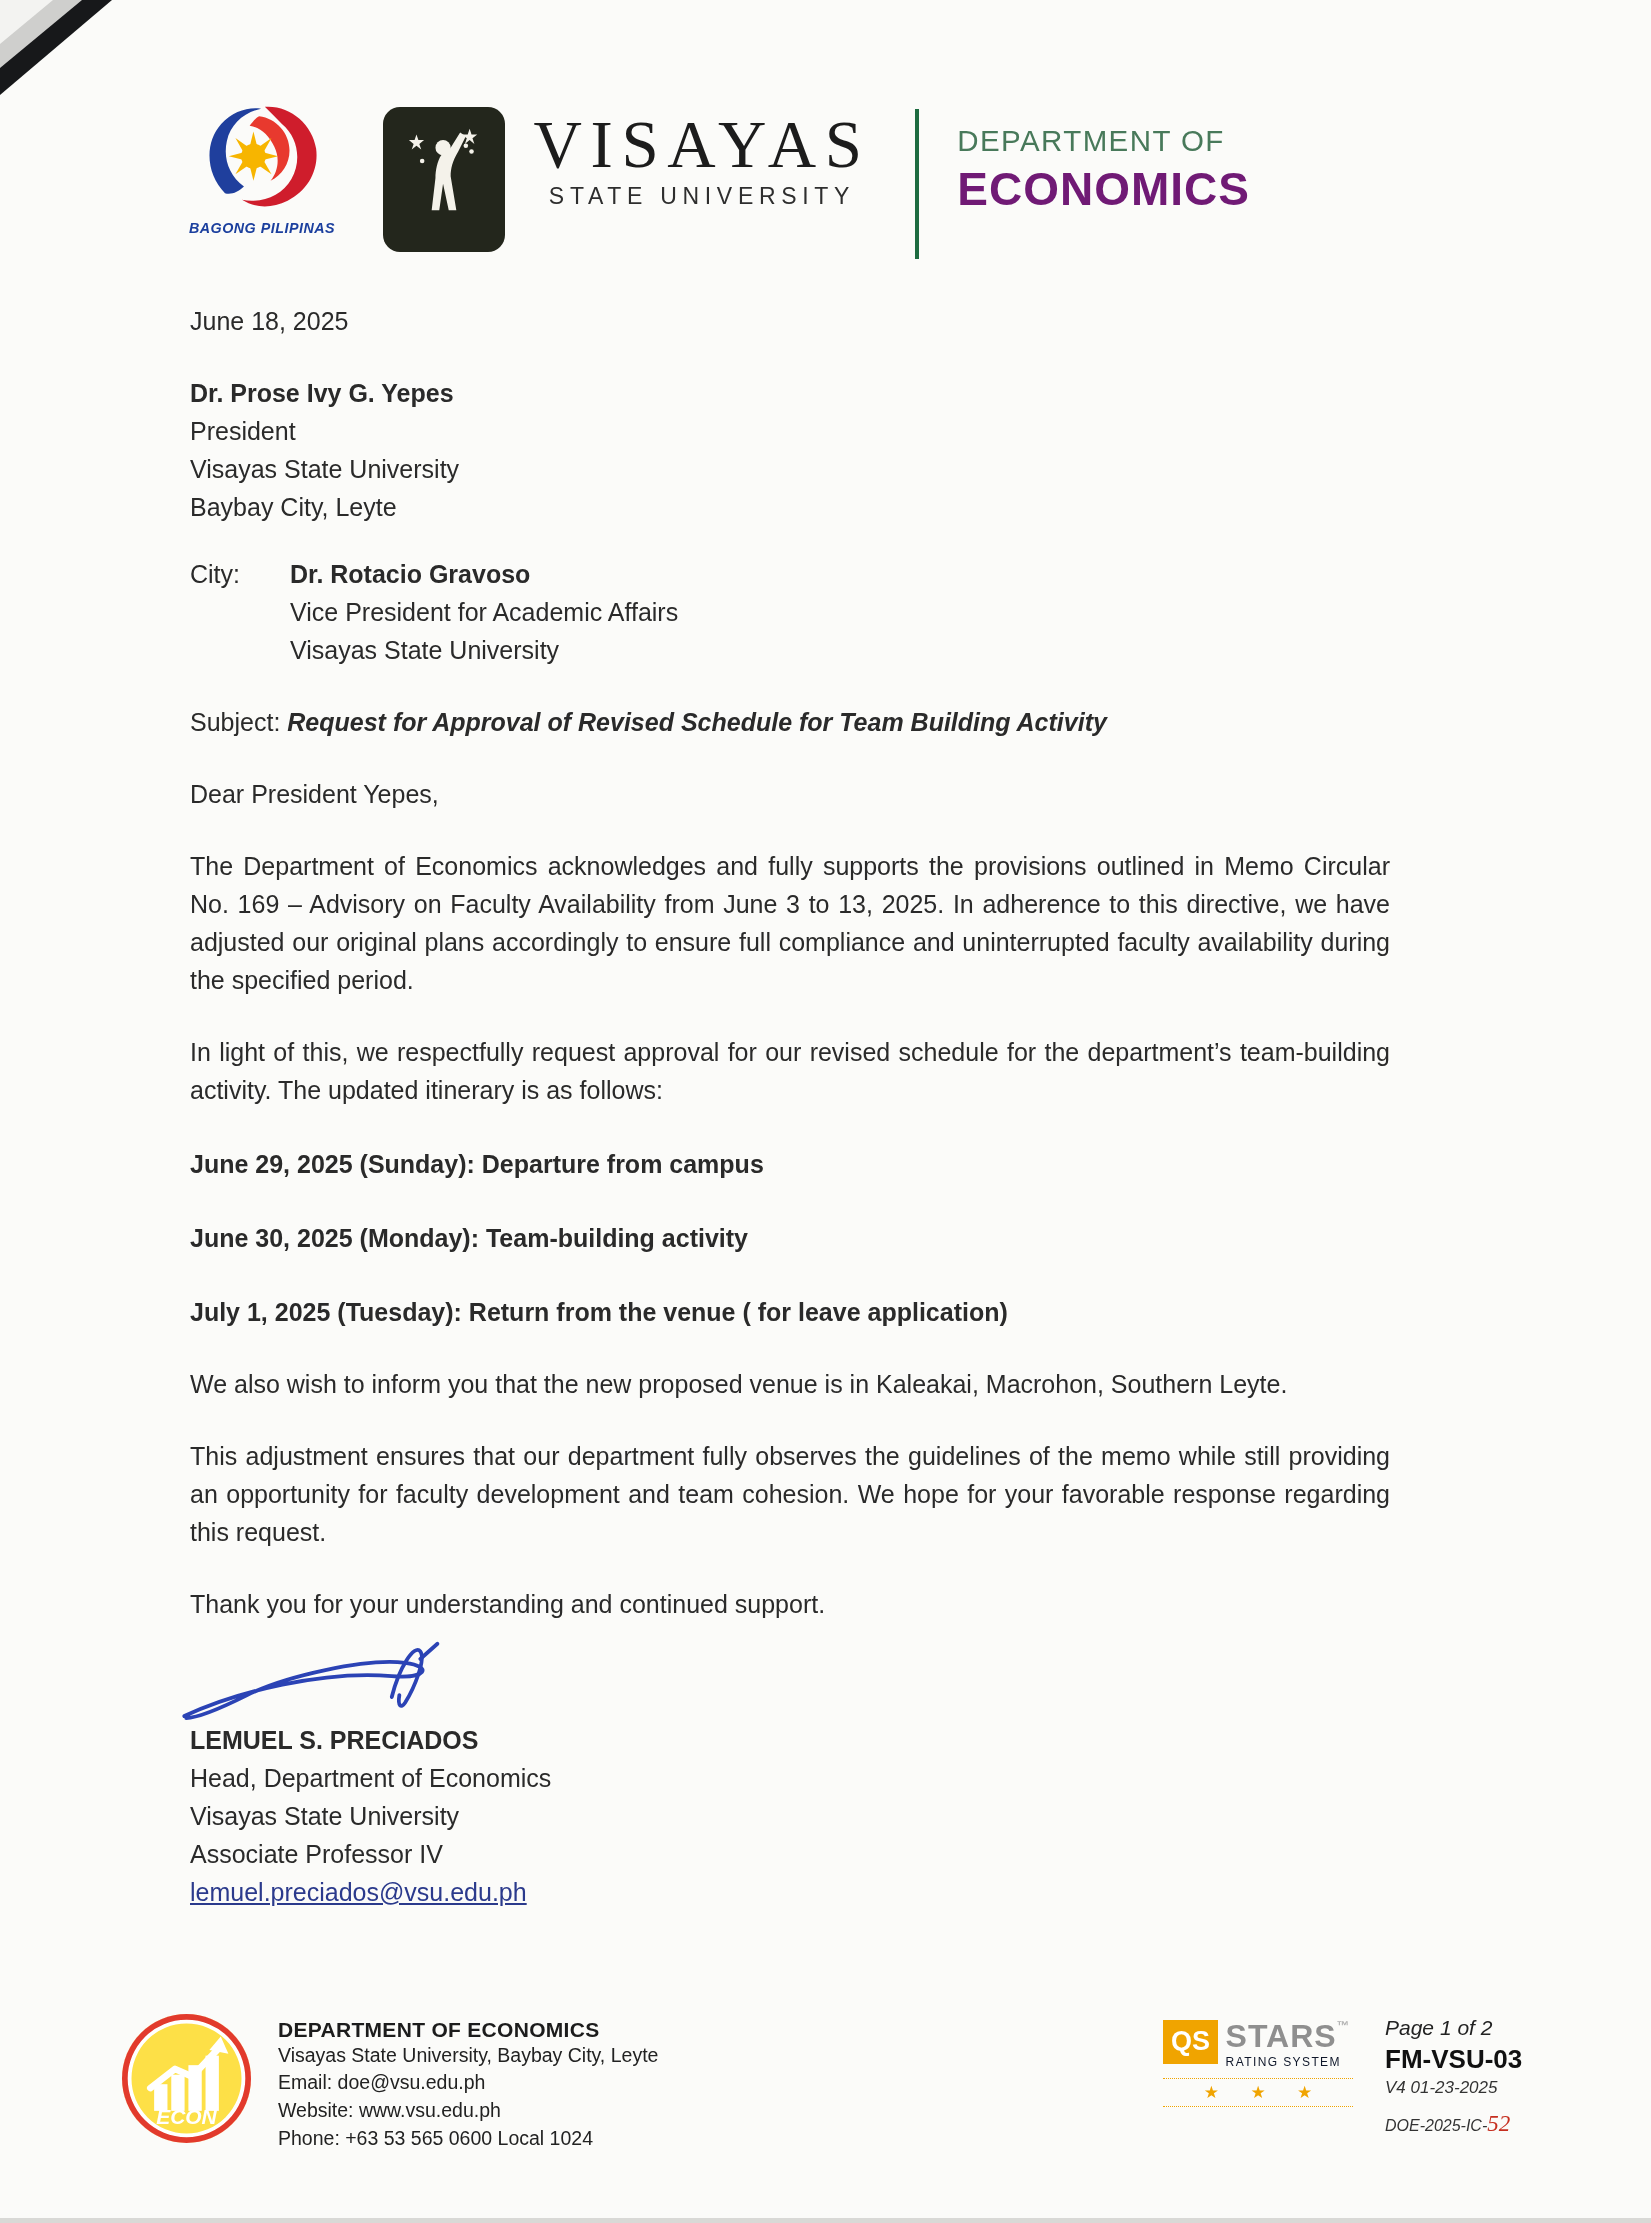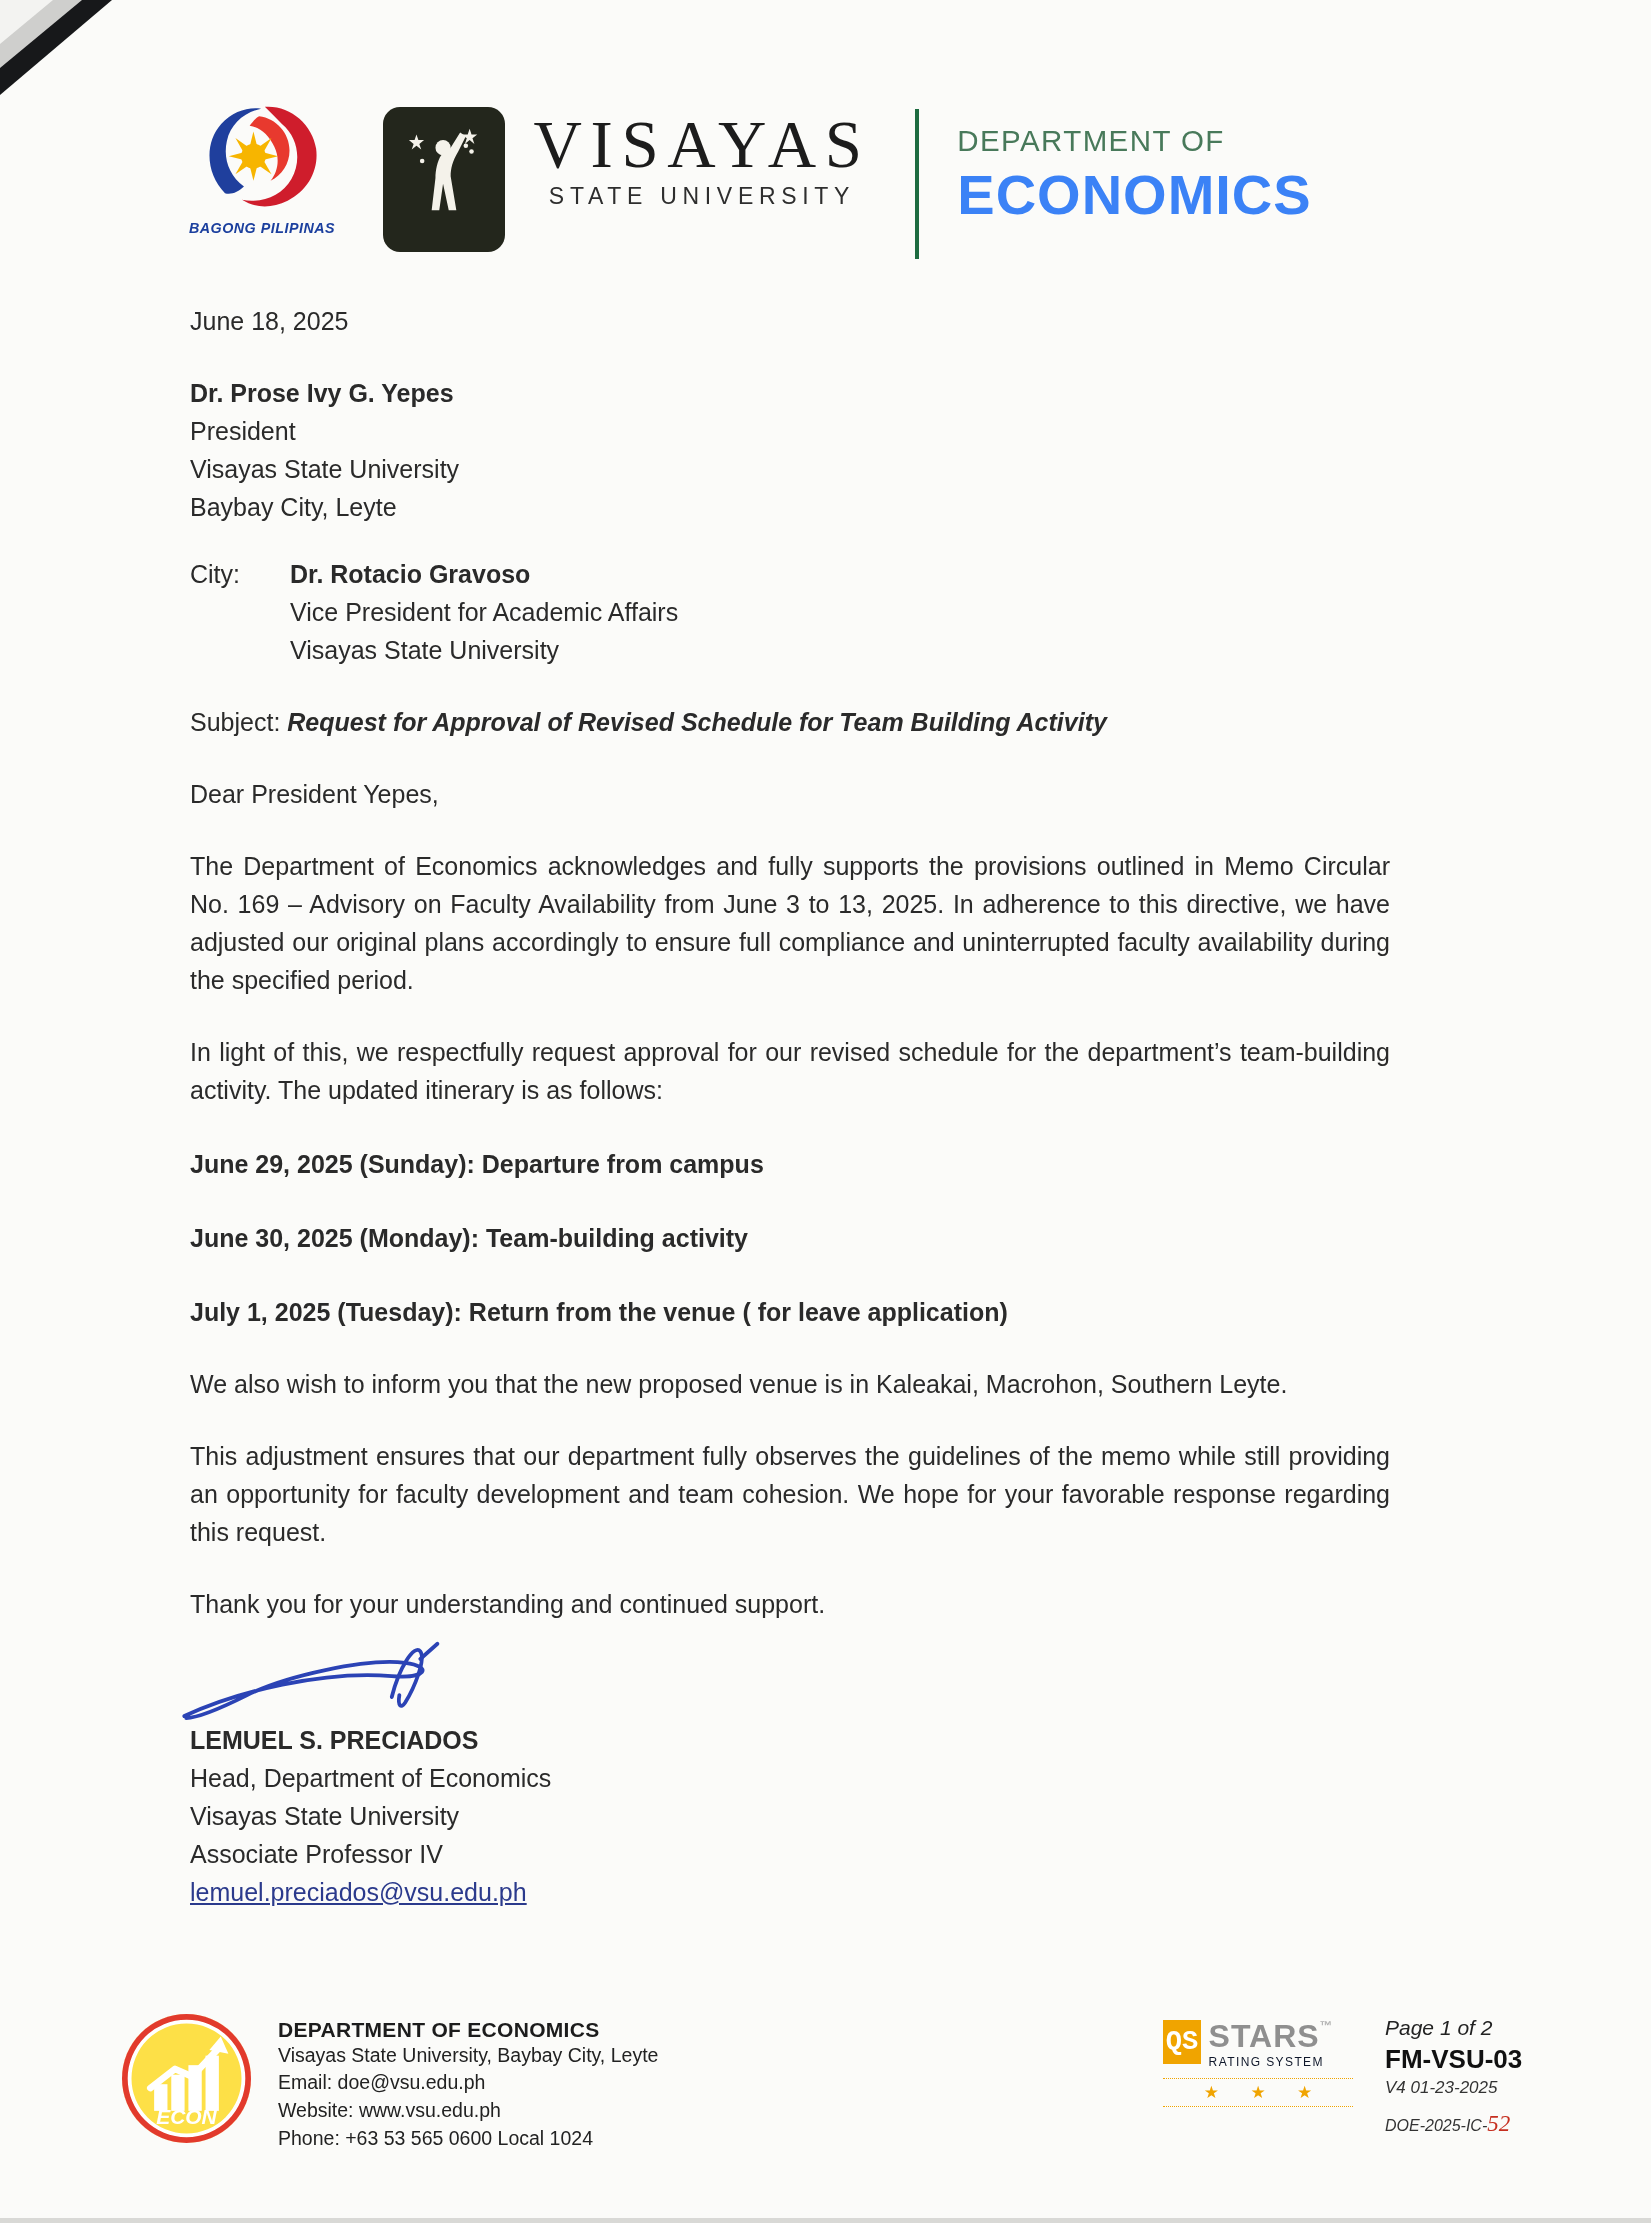--- a/index.html
+++ b/index.html
@@ -30,21 +30,21 @@
   .bp-logo-wrap{ width:162px; text-align:center; }
   .bp-caption{ font-size:14.3px; font-weight:bold; font-style:italic; color:#1b3f9e; letter-spacing:0.5px; margin-top:1.9px;text-align:center; }
   .vsu-mark{ width:122px; height:145px; background:#23261c; border-radius:17px; margin-left:40px; margin-top:3.8px;
     display:flex; align-items:center; justify-content:center; }
   .vsu-word{ margin-left:28.5px; margin-top:5.7px; }
   .vsu-word .big{ font-family:"Liberation Serif", serif; font-size:67px; letter-spacing:8.6px; color:#1c1c1c; line-height:1.05; }
   .vsu-word .small{ font-size:23px; letter-spacing:5.7px; color:#2e2e2e; text-align:center; margin-top:3.8px; }
   .hdr-divider{ width:4.8px; height:150px; background:#1d6b40; margin:5.7px 0 0 44px; }
   .dept-block{ margin-left:38px; margin-top:21px; }
   .dept-line1{ font-size:29.5px; color:#48795a; letter-spacing:1.4px; }
-  .dept-line2{ font-size:56px; font-weight:bold; color:#3b82f6; letter-spacing:1px; margin-top:3.8px; }
+  .dept-line2{ font-size:46px; font-weight:bold; color:#701a75; letter-spacing:1px; margin-top:3.8px; }
 
   
   .letter { position:absolute; top:285px; left:190px; width:1200px;
     font-size:25px; line-height:38px; color:#2a2a2a; }
   .letter p { margin:0; }
   .block-gap { margin-top:34px !important; }
   .justify { text-align:justify; }
   .bold { font-weight:bold; }
   .bolditalic { font-weight:bold; font-style:italic; }
   .thru-row{ display:flex; margin-top:34px; }
@@ -61,21 +61,21 @@
   .footer{ position:absolute; left:122px; right:95px; top:2014px; display:flex; align-items:flex-start; }
   .econ-logo{ width:129px; height:129px; border-radius:50%; background:#fde047;
     box-shadow: inset 0 0 0 5.7px #e23a2c, inset 0 0 0 9.5px #ffffff;
     position:relative; flex:0 0 129px; }
   .econ-logo svg{ position:absolute; top:15px; left:15px; }
   .footer-info{ margin-left:27px; padding-top:3.8px; }
   .footer-info .title{ font-size:21px; font-weight:bold; color:#1c1c1c; letter-spacing:0.3px; }
   .footer-info .line{ font-size:19.5px; color:#222; line-height:27.6px; }
   .qs-block{ margin-left:auto; width:190px; padding-top:5.7px; }
   .qs-top{ display:flex; align-items:flex-start; }
-  .qs-sq{ width:38px; height:44px; background:#f0a400; color:#fff; font-family:Liberation Mono, monospace;
+  .qs-sq{ width:55px; height:44px; background:#f0a400; color:#fff; font-family:Liberation Sans, sans-serif;
     font-size:27px; font-weight:bold; display:flex; align-items:center; justify-content:center; }
   .qs-right{ margin-left:7.6px; }
   .qs-stars-word{ font-size:32px; font-weight:bold; color:#8f8f8f; letter-spacing:1px; line-height:1; }
   .qs-tm{ font-size:12.4px; vertical-align:top; color:#b0b0b0; }
   .qs-rating{ font-size:12px; color:#0f172a; letter-spacing:1.4px; margin-top:2.9px; }
   .qs-star-strip{ border:1.9px dotted #f0a400; border-left:none; border-right:none; margin-top:9.5px;
     text-align:center; color:#f0a400; font-size:17px; letter-spacing:13.3px; padding:2.9px 0 2.9px 13.3px; }
   .doc-block{ margin-left:32px; width:171px; padding-top:1.9px; }
   .doc-block .pg{ font-size:21px; font-style:italic; color:#222; }
   .doc-block .code{ font-size:26px; font-weight:bold; color:#111; margin-top:3.8px; }

